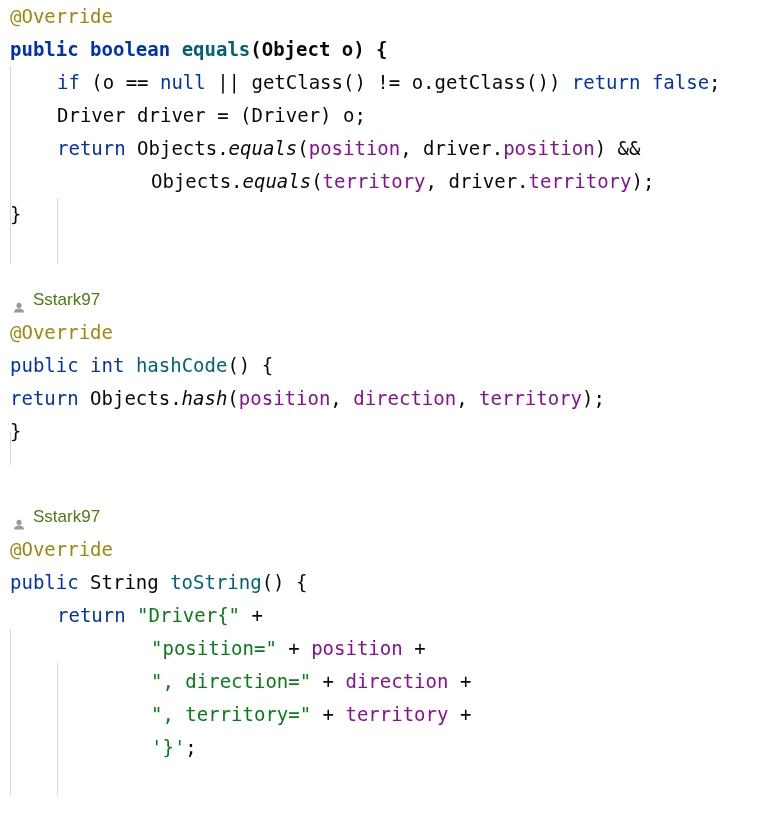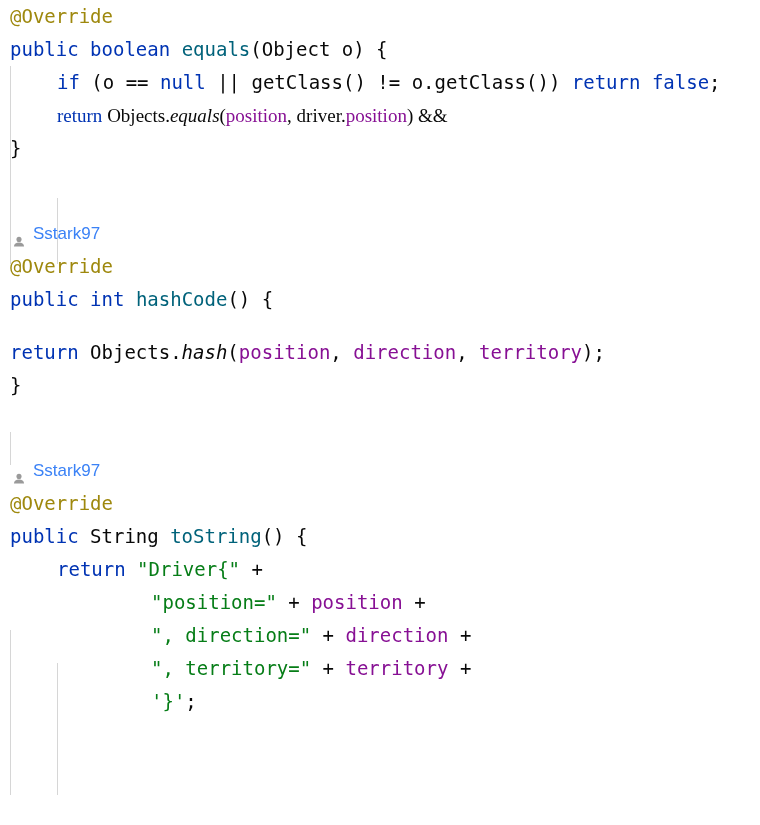--- a/index.html
+++ b/index.html
@@ -39,21 +39,21 @@
     height: 33px;
     line-height: 33px;
     padding-left: 12px;
     display: flex;
     align-items: center;
     gap: 7px;
   }
   .author-name {
     font-family: "Liberation Sans", sans-serif;
     font-size: 17px;
-    color: #3b82f6;
+    color: #4d7c0f;
     line-height: 1;
   }
   .person-icon {
     width: 14px;
     height: 14px;
     display: inline-block;
     flex: 0 0 auto;
   }
 
   .blank-line {
@@ -82,35 +82,37 @@
 <div id="editor">
   <div id="guides">
       <div class="guide" style="left: 10px; top: 66px; height: 198px; background: rgb(214, 214, 214);"></div>
       <div class="guide" style="left: 57px; top: 198px; height: 66px; background: rgb(214, 214, 214);"></div>
       <div class="guide" style="left: 10px; top: 432px; height: 33px; background: rgb(214, 214, 214);"></div>
       <div class="guide" style="left: 10px; top: 630px; height: 165px; background: rgb(214, 214, 214);"></div>
       <div class="guide" style="left: 57px; top: 663px; height: 132px; background: rgb(214, 214, 214);"></div>
     </div>
   <div id="content">
       <div class="code-line" style="padding-left: 10px;"><span class="anno">@Override</span></div>
-      <div class="code-line" style="padding-left: 10px;"><span class="kw">public</span><span class="plain"> </span><span class="kw">boolean</span><span class="plain"> </span><span class="method">equals</span><span class="plain">(Object o) {</span></div>
+      <div class="code-line" style="padding-left: 10px; font-weight: bold;"><span class="kw">public</span><span class="plain"> </span><span class="kw">boolean</span><span class="plain"> </span><span class="method">equals</span><span class="plain">(Object o) {</span></div>
       <div class="code-line" style="padding-left: 57px;"><span class="kw">if</span><span class="plain"> (o == </span><span class="kw">null</span><span class="plain"> || getClass() != o.getClass()) </span><span class="kw">return</span><span class="plain"> </span><span class="kw">false</span><span class="plain">;</span></div>
-      <div class="code-line" style="padding-left: 57px; font-family: Liberation Serif, serif;"><span class="kw">return</span><span class="plain"> Objects.</span><span class="plain ital">equals</span><span class="plain">(</span><span class="field">position</span><span class="plain">, driver.</span><span class="field">position</span><span class="plain">) &amp;&amp;</span></div>
+      <div class="code-line" style="padding-left: 57px;"><span class="plain">Driver driver = (Driver) o;</span></div>
+      <div class="code-line" style="padding-left: 57px;"><span class="kw">return</span><span class="plain"> Objects.</span><span class="plain ital">equals</span><span class="plain">(</span><span class="field">position</span><span class="plain">, driver.</span><span class="field">position</span><span class="plain">) &amp;&amp;</span></div>
+      <div class="code-line" style="padding-left: 151px;"><span class="plain">Objects.</span><span class="plain ital">equals</span><span class="plain">(</span><span class="field">territory</span><span class="plain">, driver.</span><span class="field">territory</span><span class="plain">);</span></div>
       <div class="code-line" style="padding-left: 10px;"><span class="plain">}</span></div>
       <div class="blank-line" style="height: 52px;"></div>
       <div class="author-line">
         <span class="person-icon"><svg viewBox="0 0 16 16" width="14" height="14">
             <circle cx="8" cy="5" r="2.9" fill="#9a9a9a"></circle>
             <path d="M2.2 13.2c0-3 2.6-4.6 5.8-4.6s5.8 1.6 5.8 4.6z" fill="#9a9a9a"></path>
           </svg></span>
         <span class="author-name">Sstark97</span>
       </div>
       <div class="code-line" style="padding-left: 10px;"><span class="anno">@Override</span></div>
       <div class="code-line" style=""><span class="kw">public</span><span class="plain"> </span><span class="kw">int</span><span class="plain"> </span><span class="method">hashCode</span><span class="plain">() {</span></div>
-      <div class="code-line" style=" margin-top: 20px;"><span class="kw">return</span><span class="plain"> Objects.</span><span class="plain ital">hash</span><span class="plain">(</span><span class="field">position</span><span class="plain">, </span><span class="field">direction</span><span class="plain">, </span><span class="field">territory</span><span class="plain">);</span></div>
+      <div class="code-line" style=""><span class="kw">return</span><span class="plain"> Objects.</span><span class="plain ital">hash</span><span class="plain">(</span><span class="field">position</span><span class="plain">, </span><span class="field">direction</span><span class="plain">, </span><span class="field">territory</span><span class="plain">);</span></div>
       <div class="code-line" style="padding-left: 10px;"><span class="plain">}</span></div>
       <div class="blank-line" style="height: 52px;"></div>
       <div class="author-line">
         <span class="person-icon"><svg viewBox="0 0 16 16" width="14" height="14">
             <circle cx="8" cy="5" r="2.9" fill="#9a9a9a"></circle>
             <path d="M2.2 13.2c0-3 2.6-4.6 5.8-4.6s5.8 1.6 5.8 4.6z" fill="#9a9a9a"></path>
           </svg></span>
         <span class="author-name">Sstark97</span>
       </div>
       <div class="code-line" style="padding-left: 10px;"><span class="anno">@Override</span></div>

